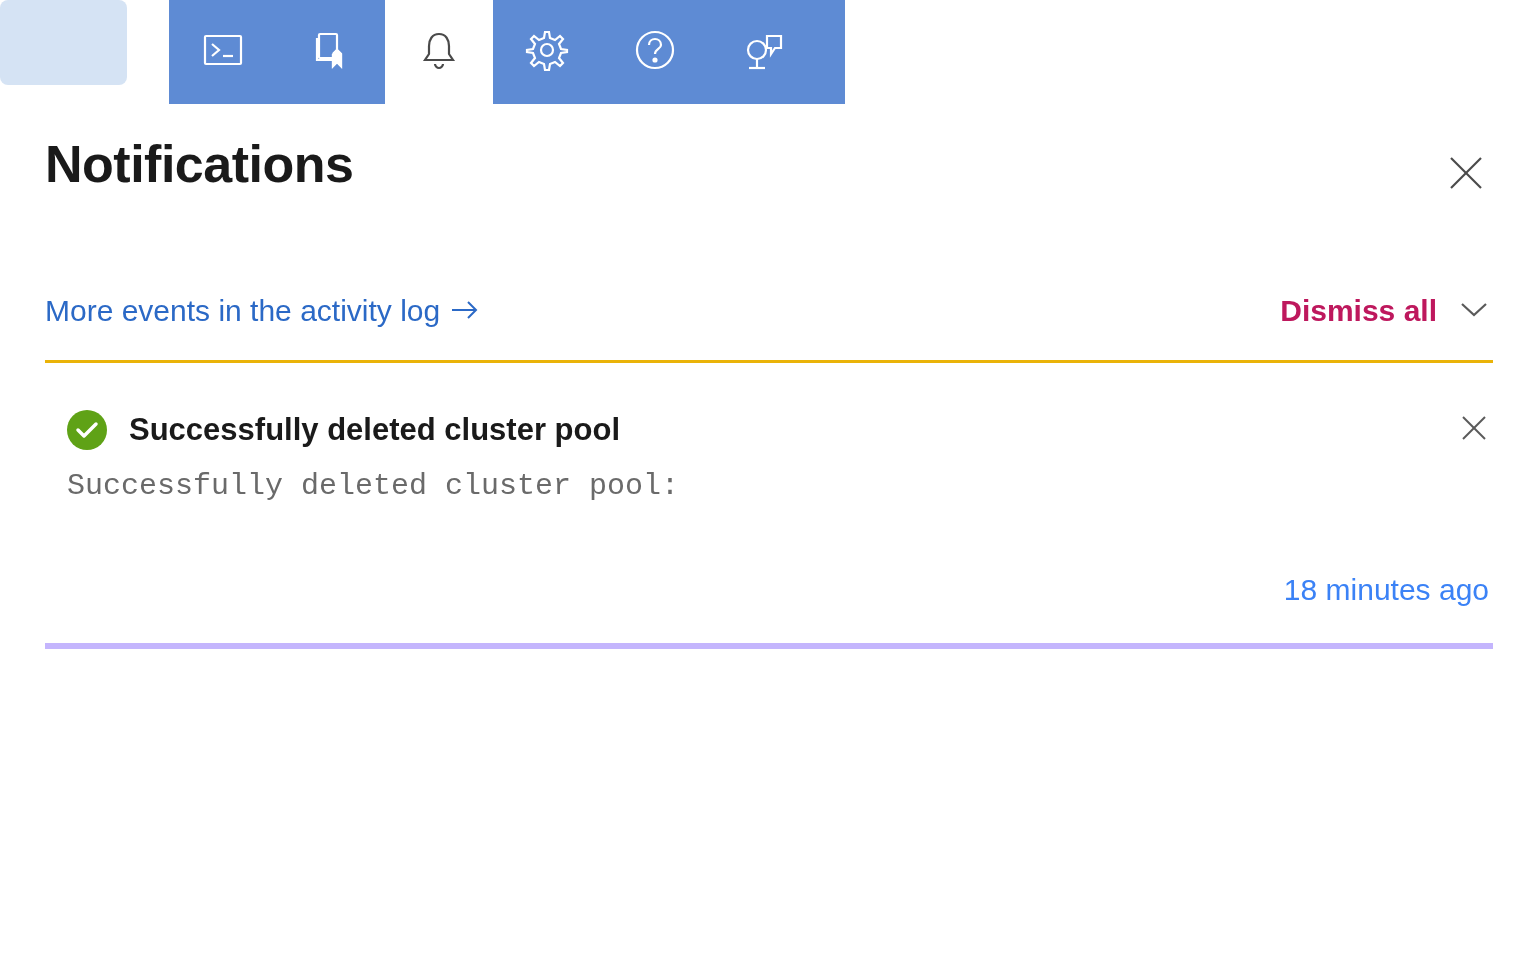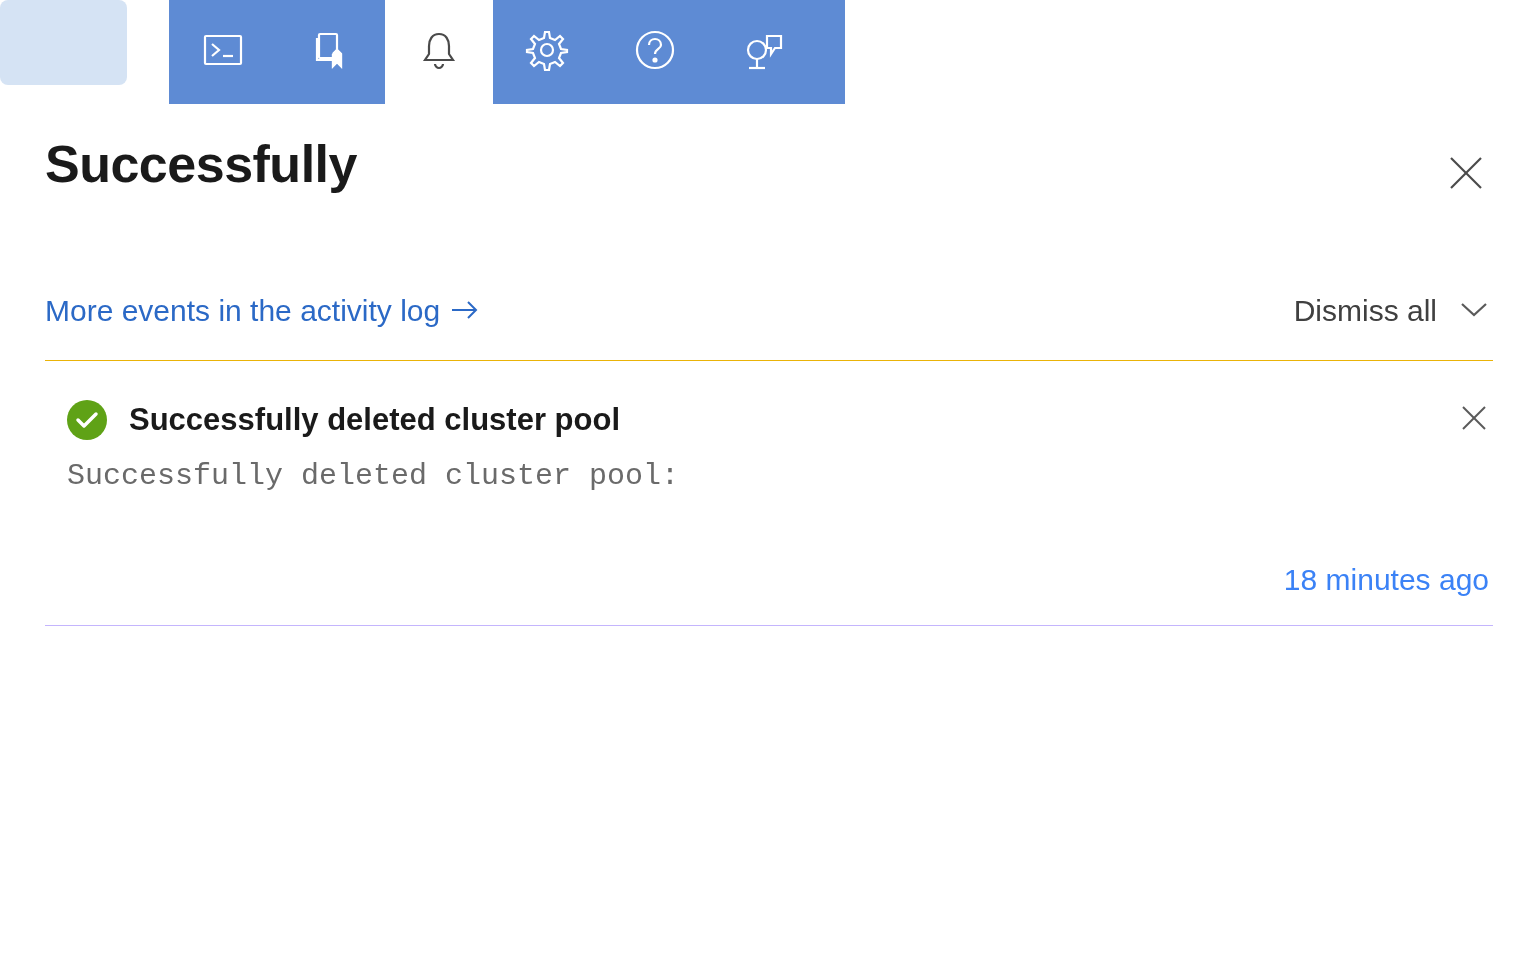--- a/index.html
+++ b/index.html
@@ -95,22 +95,22 @@
     }
     .close-btn svg line {
       stroke: #4a4a4a;
       stroke-width: 2.2;
     }
     .action-row {
       display: flex;
       justify-content: space-between;
       align-items: center;
       padding-bottom: 32px;
-      border-bottom: 1px solid #eab308;
-      margin-bottom: 28px;
+      border-bottom: 3px solid #eab308;
+      margin-bottom: 36px;
     }
     .link-left {
       color: #2b69c6;
       font-size: 30px;
       font-weight: 400;
       cursor: pointer;
       display: flex;
       align-items: center;
       gap: 10px;
     }
@@ -124,41 +124,41 @@
       stroke: #2b69c6;
       stroke-width: 2;
       fill: none;
     }
     .dismiss-right {
       display: flex;
       align-items: center;
       gap: 18px;
     }
     .dismiss-link {
-      color: #404040;
+      color: #be185d;
       font-size: 30px;
-      font-weight: 400;
+      font-weight: 700;
       cursor: pointer;
     }
     .chevron-btn {
       cursor: pointer;
       padding: 4px;
     }
     .chevron-btn svg {
       width: 30px;
       height: 18px;
     }
     .chevron-btn svg polyline {
       stroke: #5a5a5a;
       stroke-width: 2.2;
       fill: none;
     }
     .notification-item {
-      padding: 10px 0 28px 22px;
-      border-bottom: 1px solid #c4b5fd;
+      padding: 10px 0 36px 22px;
+      border-bottom: 6px solid #c4b5fd;
     }
     .notif-header {
       display: flex;
       align-items: center;
       justify-content: space-between;
       margin-bottom: 18px;
     }
     .notif-header-left {
       display: flex;
       align-items: center;
@@ -275,21 +275,21 @@
           <path d="M 8 40 L 24 40"></path>
           <path d="M 26 8 L 40 8 L 40 20 L 34 20 L 30 26 L 30 20 L 26 20 Z"></path>
         </svg>
       </span>
     </div>
   </div>
 </div>
 
 <div class="panel">
   <div class="panel-header">
-    <h1 class="panel-title">Successfully</h1>
+    <h1 class="panel-title">Notifications</h1>
     <div class="close-btn">
       <span>
         <svg viewBox="0 0 38 38">
           <line x1="4" y1="4" x2="34" y2="34"></line>
           <line x1="34" y1="4" x2="4" y2="34"></line>
         </svg>
       </span>
     </div>
   </div>
 

